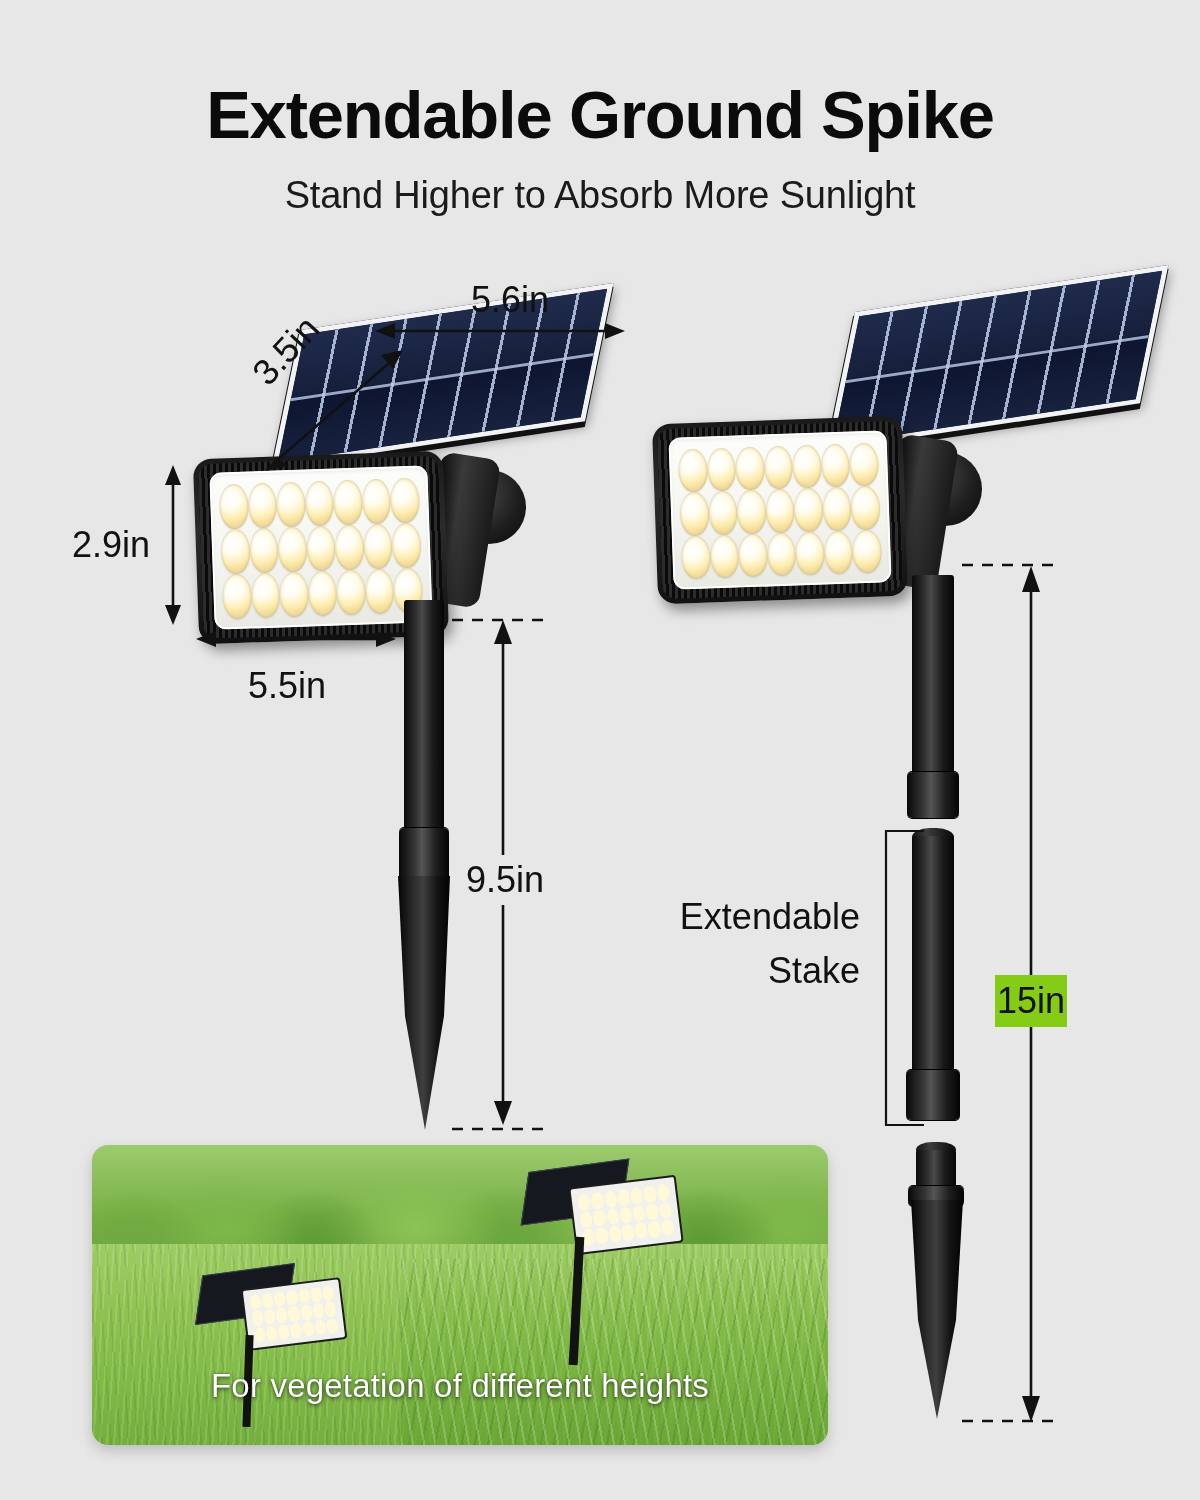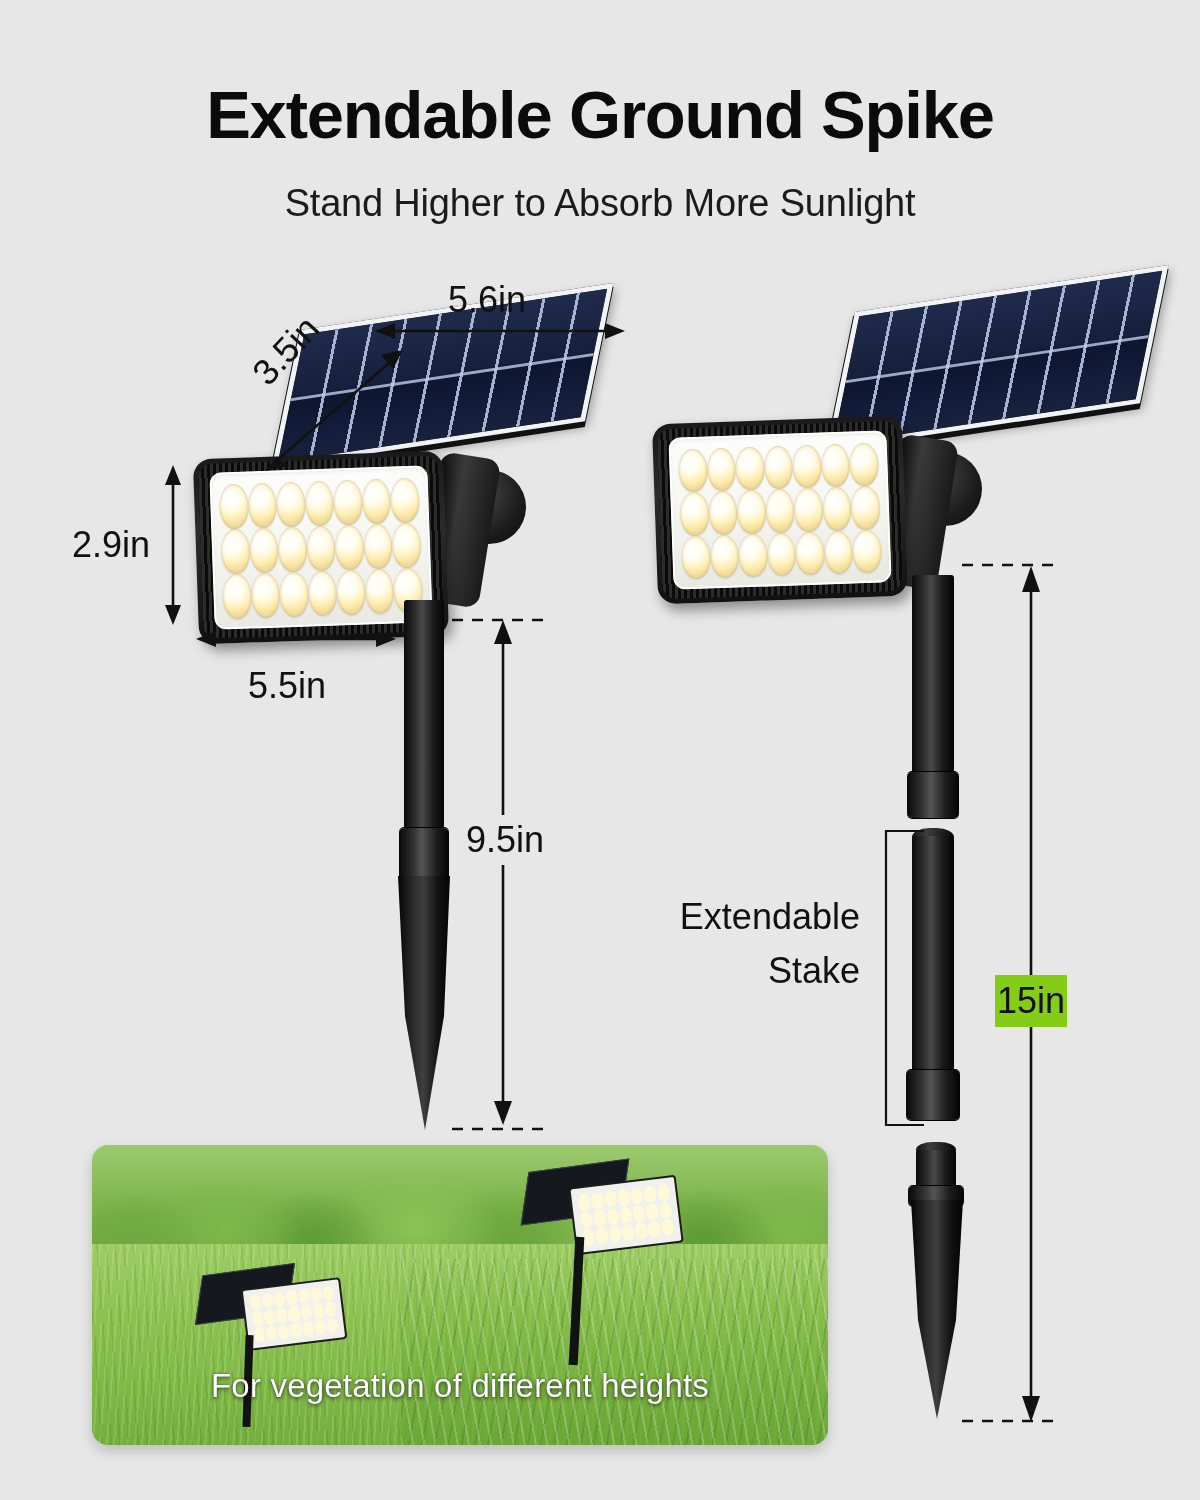--- a/index.html
+++ b/index.html
@@ -14,21 +14,21 @@
   .stage{position:absolute;left:0;top:0;width:1188px;height:1500px;}
 
   
   .headline{
     position:absolute;left:0;top:80px;width:1200px;
     text-align:center;
     font-size:67px;font-weight:bold;letter-spacing:-1.2px;
     line-height:1.05;color:#0b0b0b;
   }
   .subhead{
-    position:absolute;left:0;top:182px;width:1200px;
+    position:absolute;left:0;top:174px;width:1200px;
     text-align:center;font-size:38px;font-weight:400;color:#1b1b1b;
     letter-spacing:-0.2px;
   }
 
   
   .dimlabel{position:absolute;font-size:34px;color:#111;white-space:nowrap;}
   .dimlabel.big{font-size:36px;}
   svg.arrowsvg{position:absolute;overflow:visible;}
   .ln{stroke:#111;stroke-width:2.6;fill:none;}
   .lnthin{stroke:#111;stroke-width:2.2;fill:none;}
@@ -242,21 +242,21 @@
         </linearGradient>
       </defs>
       <path d="M6,0 L58,0 L52,140 L33,254 L13,140 Z" fill="url(#spkL)"></path>
     </svg>
 
     <svg class="arrowsvg" style="left:375px;top:318px;" width="250" height="26" viewBox="0 0 250 26">
       <line class="ln" x1="16" y1="13" x2="234" y2="13"></line>
       <polygon class="ahead" points="0,13 20,5 20,21"></polygon>
       <polygon class="ahead" points="250,13 230,5 230,21"></polygon>
     </svg>
-    <div class="dimlabel big" style="left:448px;top:279px;">5.6in</div>
+    <div class="dimlabel big" style="left:471px;top:279px;">5.6in</div>
 
     <svg class="arrowsvg" style="left:255px;top:340px;" width="160" height="140" viewBox="0 0 160 140">
       <line class="ln" x1="20" y1="122" x2="140" y2="18"></line>
       <polygon class="ahead" points="148,10 126,15 138,29"></polygon>
       <polygon class="ahead" points="10,131 22,117 34,126"></polygon>
     </svg>
     <div class="dimlabel big" style="left:244px;top:365px;transform:rotate(-47deg);transform-origin:left top;">3.5in</div>
 
     <svg class="arrowsvg" style="left:160px;top:465px;" width="26" height="160" viewBox="0 0 26 160">
       <line class="ln" x1="13" y1="16" x2="13" y2="144"></line>
@@ -274,21 +274,21 @@
 
     <svg class="arrowsvg" style="left:448px;top:612px;" width="110" height="525" viewBox="0 0 110 525">
       <line class="dash" x1="4" y1="8" x2="104" y2="8"></line>
       <line class="dash" x1="4" y1="517" x2="104" y2="517"></line>
     </svg>
     <svg class="arrowsvg" style="left:490px;top:620px;" width="26" height="505" viewBox="0 0 26 505">
       <line class="ln" x1="13" y1="18" x2="13" y2="487"></line>
       <polygon class="ahead" points="13,0 4,24 22,24"></polygon>
       <polygon class="ahead" points="13,505 4,481 22,481"></polygon>
     </svg>
-    <div class="dimlabel big" style="left:466px;top:815px;background:#e7e7e7;padding:4px 0;">9.5in</div>
+    <div class="dimlabel big" style="left:466px;top:855px;background:#e7e7e7;padding:4px 0;">9.5in</div>
 
   </div>
 
   <div class="product" style="left:640px;top:0;width:560px;height:1460px;">
 
     <div class="panel-wrap" style="left:215px;top:312px;width:330px;height:160px;
                 transform:skewX(-20deg) rotate(-9deg);transform-origin:left top;">
       <div class="panel" style="width:300px;height:140px;">
         <div class="cells"></div>
         <div class="midline"></div>

